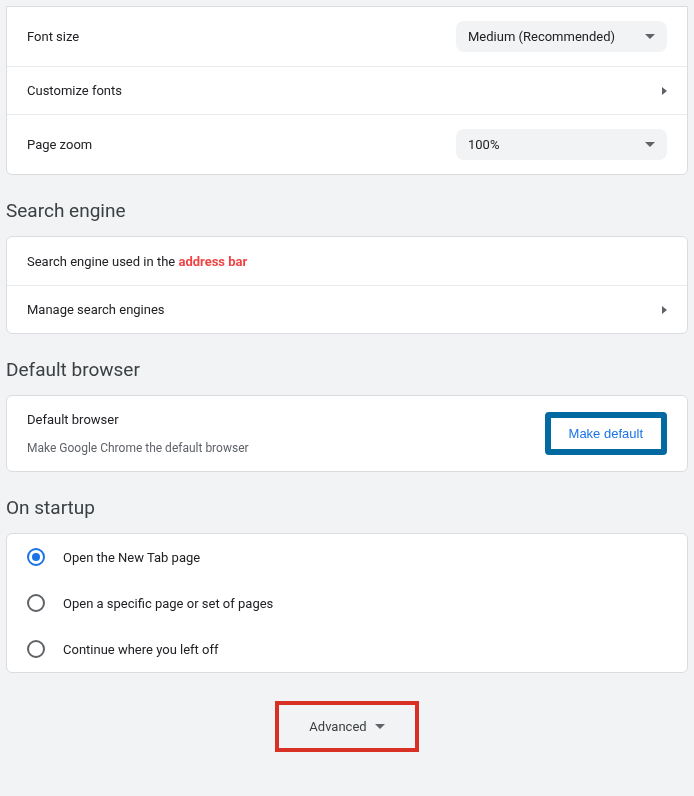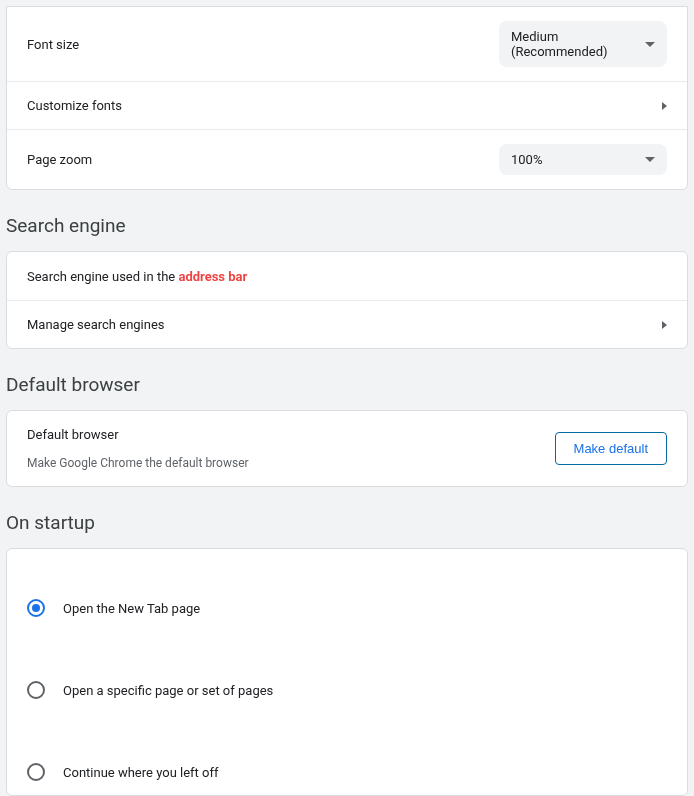--- a/index.html
+++ b/index.html
@@ -32,55 +32,54 @@
       color: #3c4043;
       padding: 18px 6px 8px 6px;
     }
     .select {
       display: flex;
       align-items: center;
       justify-content: space-between;
       background: #f1f3f4;
       border-radius: 8px;
       padding: 8px 12px;
-      width: 168px;
+      width: 211px;
       color: #202124;
       cursor: pointer;
     }
     .arrow-right {
       width: 0; height: 0;
       border-top: 4px solid transparent;
       border-bottom: 4px solid transparent;
       border-left: 5px solid #5f6368;
     }
     .arrow-down {
       width: 0; height: 0;
       border-left: 5px solid transparent;
       border-right: 5px solid transparent;
       border-top: 5px solid #5f6368;
     }
     .link { color: #ef4444; cursor: pointer; font-weight: bold; }
     .subtle { color: #5f6368; font-size: 12px; margin-top: 14px; }
     .btn-outline {
-      border: 1px solid #0369a1;
+      border: 6px solid #0369a1;
       color: #1a73e8;
       background: #fff;
       padding: 8px 18px;
       border-radius: 4px;
       font-size: 13px;
       cursor: pointer;
       font-weight: 500;
       text-align: right;
     }
     .radio-row {
       display: flex;
       align-items: center;
       padding: 14px 20px;
       gap: 18px;
-      margin-top: 36px;
     }
     .radio {
       width: 18px; height: 18px;
       border-radius: 50%;
       border: 2px solid #5f6368;
       display: flex; align-items: center; justify-content: center;
       cursor: pointer;
     }
     .radio.selected {
       border-color: #1a73e8;

